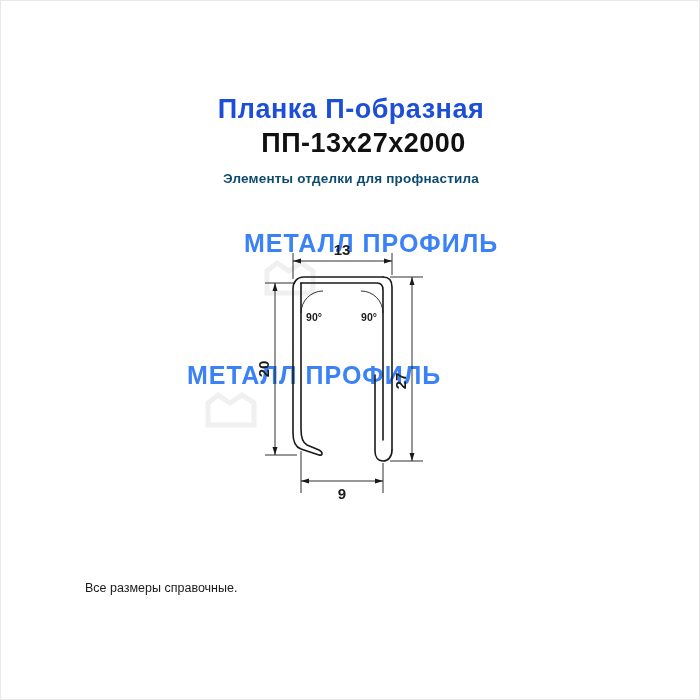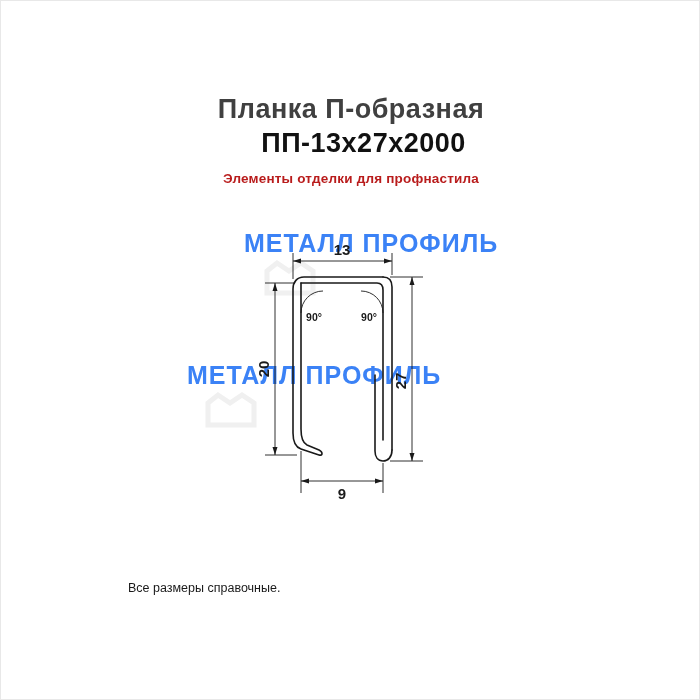--- a/index.html
+++ b/index.html
@@ -28,53 +28,52 @@
     left: 0;
     top: 92px;
     width: 700px;
     text-align: center;
   }
   .title-line1 {
     font-size: 27px;
     font-weight: bold;
     letter-spacing: 0.5px;
     line-height: 33px;
-    color: #404040;
+    color: #1d4ed8;
   }
   .title-line2 {
     font-size: 27px;
     font-weight: bold;
     letter-spacing: 0.5px;
     line-height: 34px;
     color: #111111;
     padding-left: 25px;
   }
   .subtitle {
     font-size: 13.5px;
     font-weight: bold;
-    color: #b91c1c;
+    color: #0c4a6e;
     margin-top: 11px;
     letter-spacing: 0.2px;
   }
   .drawing {
     position: absolute;
     left: 0;
     top: 192px;
     width: 700px;
     height: 360px;
     font-weight: bold;
   }
   .footnotes {
     position: absolute;
     left: 84px;
     top: 578px;
     font-size: 12.5px;
     line-height: 19px;
     color: #1a1a1a;
-    margin-left: 43px;
   }
   .footnotes div {
     white-space: nowrap;
   }
   .wm {
     position: absolute;
     font-family: "Liberation Sans", sans-serif;
     font-weight: bold;
     color: #3b82f6;
     white-space: nowrap;

